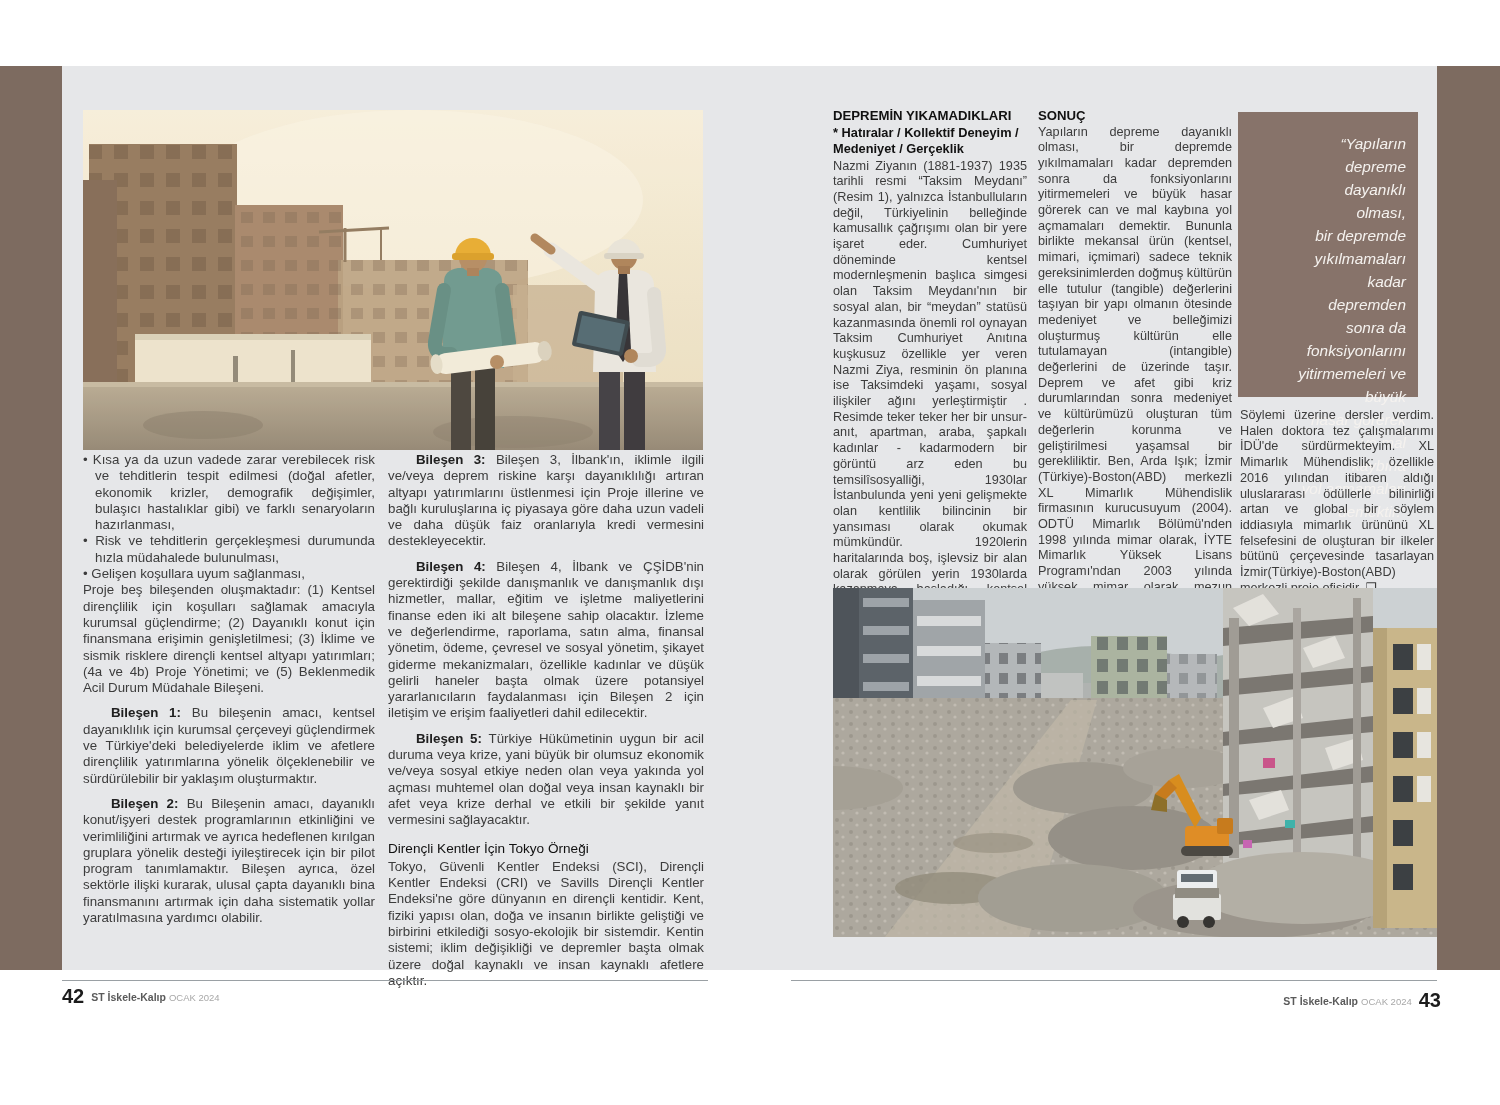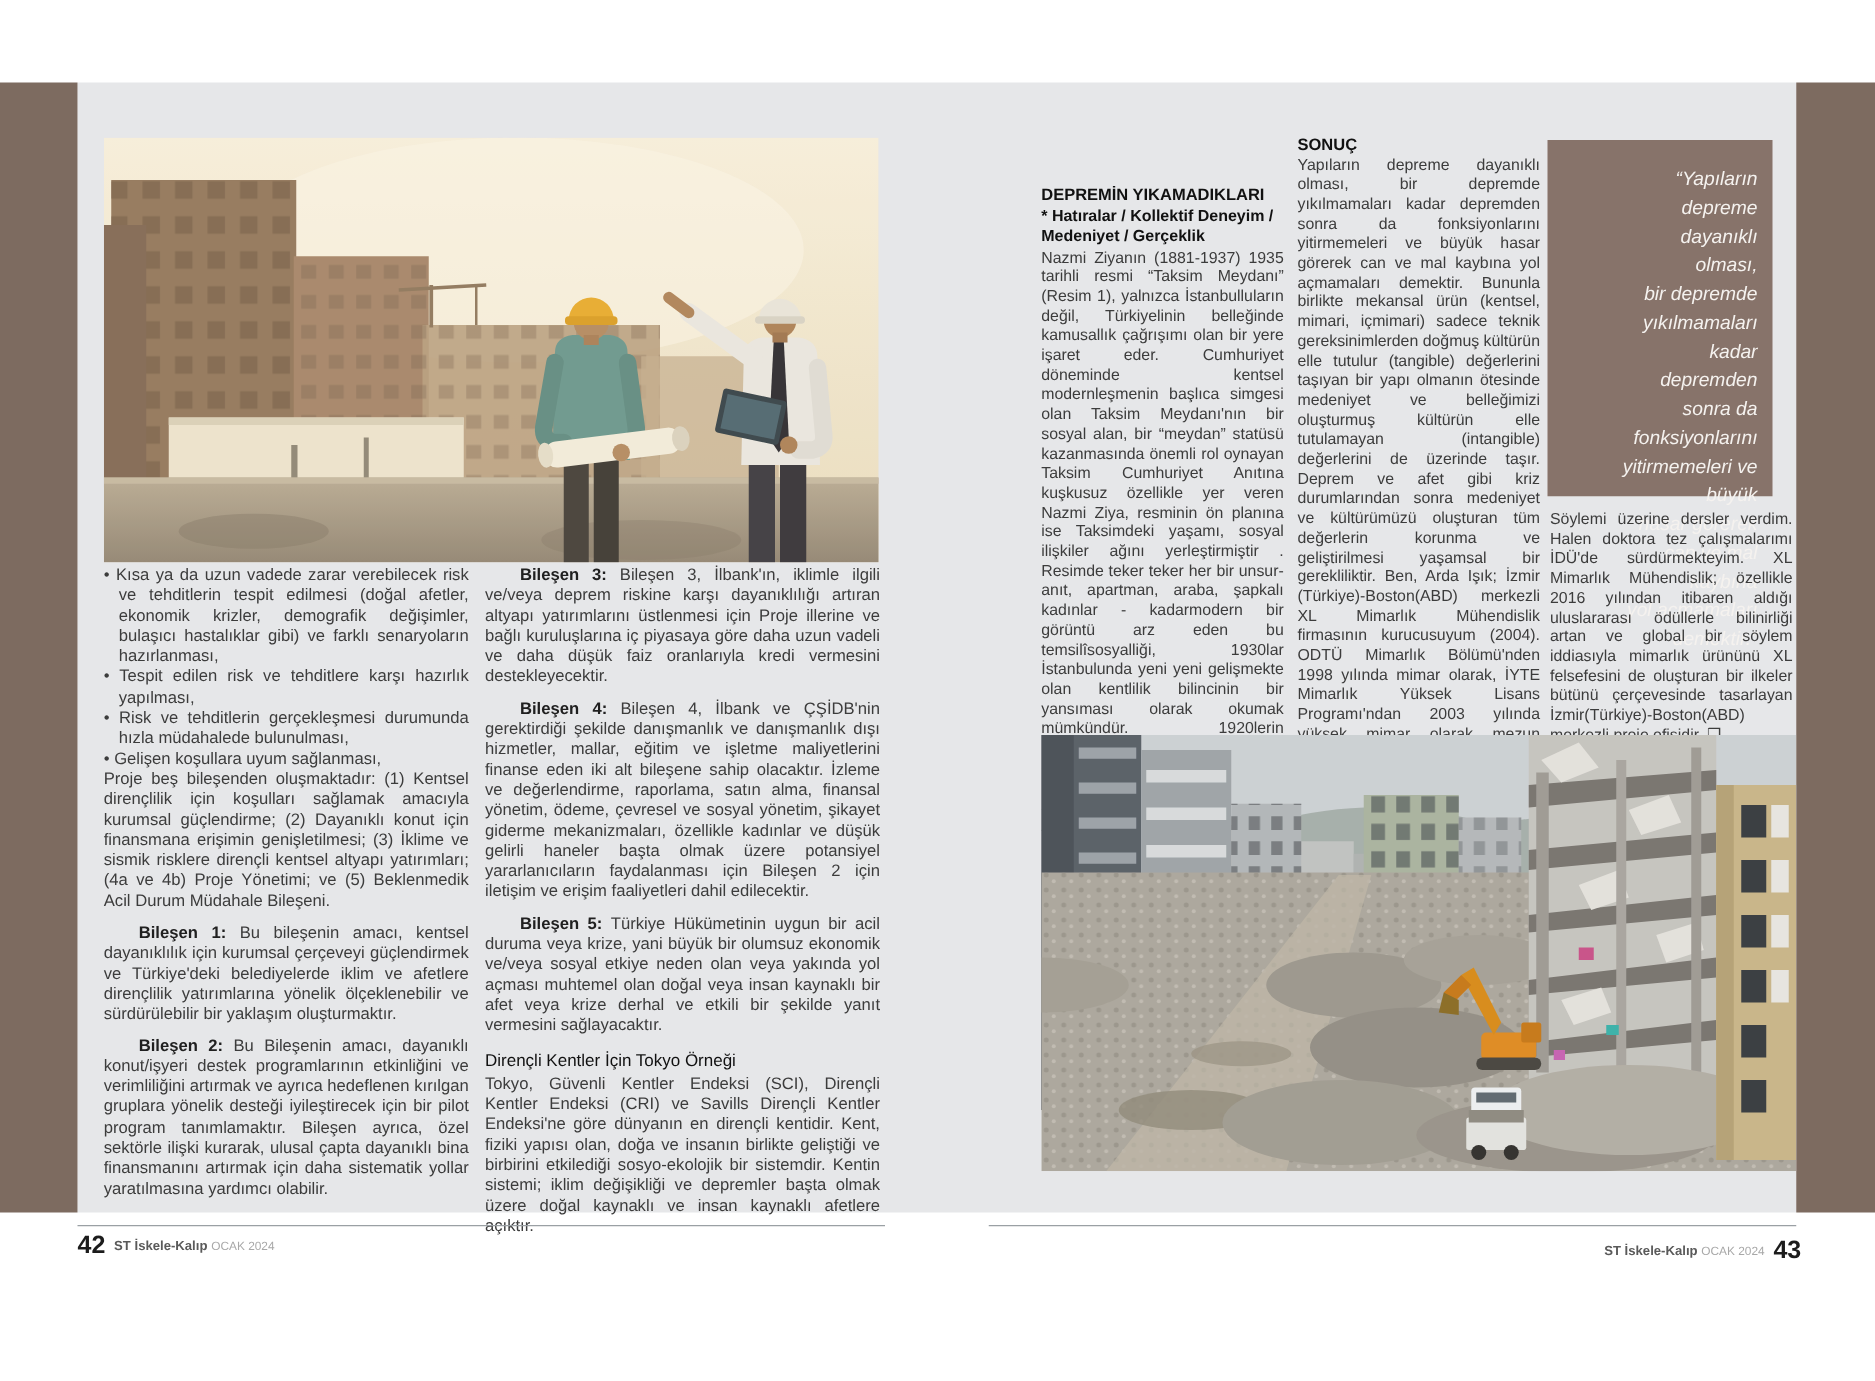--- a/index.html
+++ b/index.html
@@ -28,21 +28,21 @@
     font-weight:bold;color:#111;font-size:14.2px;line-height:17px;
     margin:13px 0 3px;text-align:left;
   }
   .para{margin:0 0 9px;}
   .para:last-child{margin-bottom:0;}
   .para b{color:#202020;padding-left:28px;}
   .sub-heading-bold{font-weight:normal;color:#111;font-size:13.6px;margin:12px 0 2px;text-align:left;}
 
   
   .rp-col{color:#3c3c3c;font-size:12.7px;line-height:15.7px;text-align:justify;}
-  #rp-col1{left:833px;top:108px;width:194px;margin-top:40px;}
+  #rp-col1{left:833px;top:108px;width:194px;}
   #rp-col2{left:1038px;top:108px;width:194px;}
   #rp-col3{left:1240px;top:408px;width:194px;}
   .rp-heading{font-weight:bold;color:#111;font-size:13.2px;line-height:16.5px;text-align:left;margin:0;}
   .rp-subheading{font-weight:bold;color:#111;font-size:12.8px;line-height:16.5px;text-align:left;margin:0 0 1px;}
 
   
   #quote-box{
     left:1238px;top:112px;width:180px;height:285px;background:#87736a;
     box-sizing:border-box;padding:20px 12px;
   }
@@ -151,21 +151,20 @@
         <rect x="496" y="209" width="44" height="28" fill="#46606c"></rect>
       </g>
       <circle cx="548" cy="246" r="7" fill="#a97c52"></circle>
     </g>
     <rect width="620" height="340" fill="#f2debc" opacity="0.10"></rect>
   </svg>
 </div>
 
 <div class="abs lp-col" id="lp-col1">
   <div class="bullet">• Kısa ya da uzun vadede zarar verebilecek risk ve tehditlerin tespit edilmesi (doğal afetler, ekonomik krizler, demografik değişimler, bulaşıcı hastalıklar gibi) ve farklı senaryoların hazırlanması,</div>
-  <div class="bullet">• Tespit edilen risk ve tehditlere karşı hazırlık yapılması,</div>
   <div class="bullet">• Risk ve tehditlerin gerçekleşmesi durumunda hızla müdahalede bulunulması,</div>
   <div class="bullet">• Gelişen koşullara uyum sağlanması,</div>
   <p class="para">Proje beş bileşenden oluşmaktadır: (1) Kentsel dirençlilik için koşulları sağlamak amacıyla kurumsal güçlendirme; (2) Dayanıklı konut için finansmana erişimin genişletilmesi; (3) İklime ve sismik risklere dirençli kentsel altyapı yatırımları; (4a ve 4b) Proje Yönetimi; ve (5) Beklenmedik Acil Durum Müdahale Bileşeni.</p>
   <p class="para"><b>Bileşen 1: </b><span>Bu bileşenin amacı, kentsel dayanıklılık için kurumsal çerçeveyi güçlendirmek ve Türkiye'deki belediyelerde iklim ve afetlere dirençlilik yatırımlarına yönelik ölçeklenebilir ve sürdürülebilir bir yaklaşım oluşturmaktır.</span></p>
   <p class="para"><b>Bileşen 2: </b><span>Bu Bileşenin amacı, dayanıklı konut/işyeri destek programlarının etkinliğini ve verimliliğini artırmak ve ayrıca hedeflenen kırılgan gruplara yönelik desteği iyileştirecek için bir pilot program tanımlamaktır. Bileşen ayrıca, özel sektörle ilişki kurarak, ulusal çapta dayanıklı bina finansmanını artırmak için daha sistematik yollar yaratılmasına yardımcı olabilir.</span></p>
 </div>
 
 <div class="abs lp-col" id="lp-col2">
   <p class="para"><b>Bileşen 3: </b><span>Bileşen 3, İlbank'ın, iklimle ilgili ve/veya deprem riskine karşı dayanıklılığı artıran altyapı yatırımlarını üstlenmesi için Proje illerine ve bağlı kuruluşlarına iç piyasaya göre daha uzun vadeli ve daha düşük faiz oranlarıyla kredi vermesini destekleyecektir.</span></p>
   <p class="para"><b>Bileşen 4: </b><span>Bileşen 4, İlbank ve ÇŞİDB'nin gerektirdiği şekilde danışmanlık ve danışmanlık dışı hizmetler, mallar, eğitim ve işletme maliyetlerini finanse eden iki alt bileşene sahip olacaktır. İzleme ve değerlendirme, raporlama, satın alma, finansal yönetim, ödeme, çevresel ve sosyal yönetim, şikayet giderme mekanizmaları, özellikle kadınlar ve düşük gelirli haneler başta olmak üzere potansiyel yararlanıcıların faydalanması için Bileşen 2 için iletişim ve erişim faaliyetleri dahil edilecektir.</span></p>

